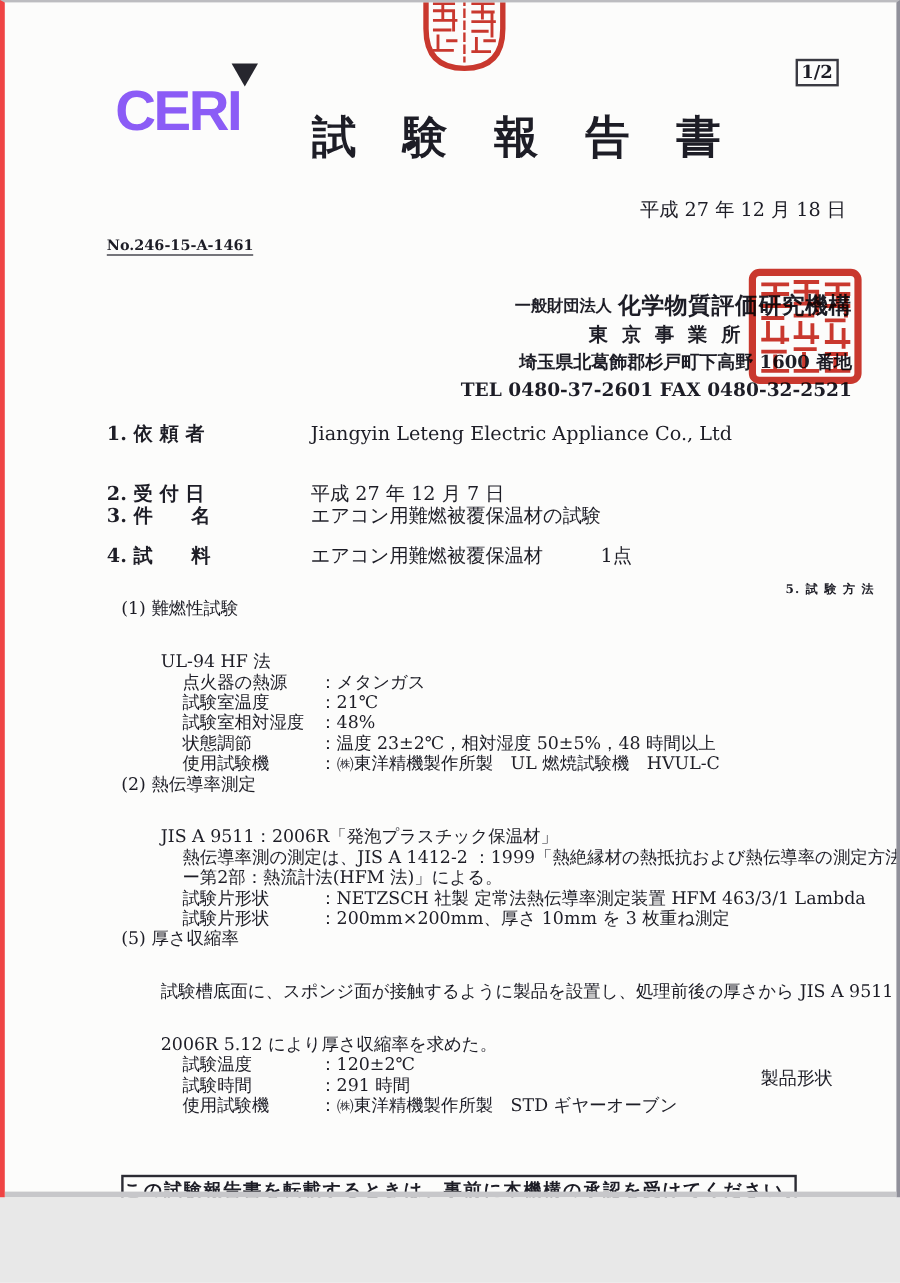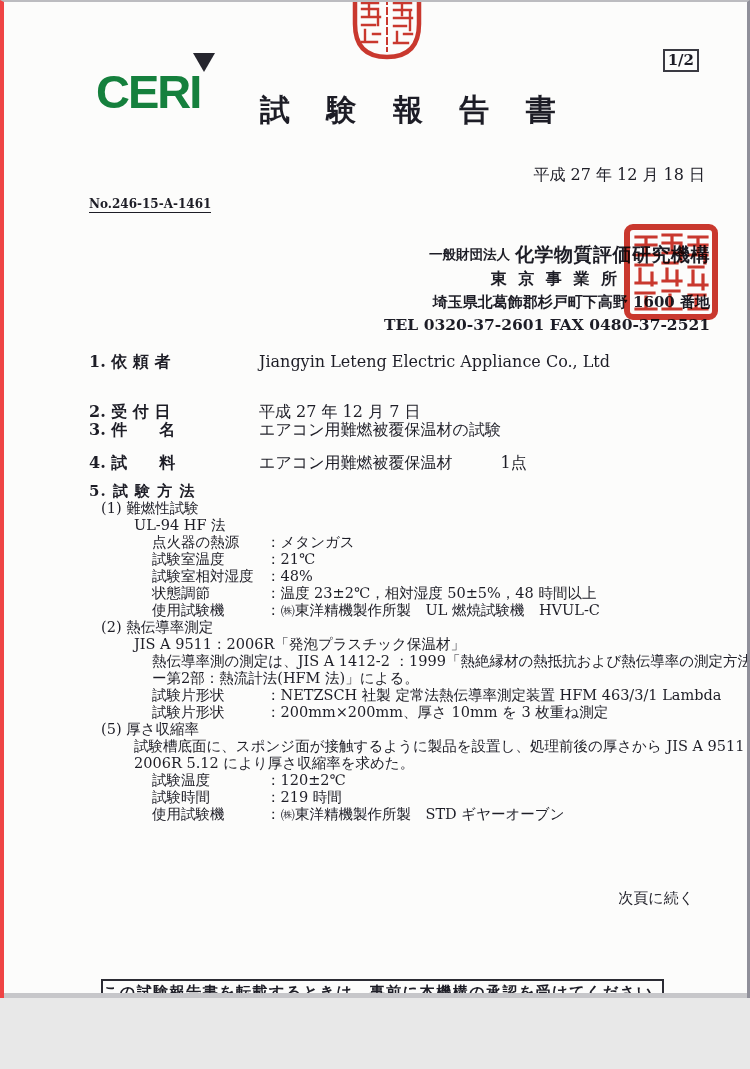--- a/index.html
+++ b/index.html
@@ -7,27 +7,27 @@
   body { background:#e8e8e8; font-family:"DejaVu Serif","Liberation Serif",serif; }
   .page {
     position:relative; width:750px; height:998px; margin:0 auto;
     background:var(--paper); color:var(--ink); overflow:hidden;
     border-left:4px solid #ef4444; border-top:2px solid #bcbcc0; border-right:3px solid #90909a;text-decoration:underline;
   }
   .bottom-strip { position:absolute; left:0; bottom:0; width:100%; height:5px; background:#c7c7ca; }
 
   
   .logo { position:absolute; left:92px; top:62px; font-family:"Liberation Sans","DejaVu Sans",sans-serif;
-          font-weight:bold; font-size:47px; letter-spacing:-2px; color:#15803d; }
+          font-weight:bold; font-size:47px; letter-spacing:-2px; color:#8b5cf6; }
   .logo-tri { position:absolute; left:97px; top:-11px; width:0; height:0;
           border-left:11px solid transparent; border-right:11px solid transparent;
           border-top:19px solid #26262e; }
   .page-badge { position:absolute; right:48px; top:47px; border:2px solid #3a3a42;
           font-size:15px; font-weight:bold; padding:0 3px; line-height:19px; }
-  .doc-title { position:absolute; left:256px; top:88px; font-size:30px; font-weight:bold;
+  .doc-title { position:absolute; left:256px; top:88px; font-size:37px; font-weight:bold;
           letter-spacing:13px; white-space:nowrap; }
   .issue-date { position:absolute; right:42px; top:163px; font-size:16px; }
   .report-no { position:absolute; left:85px; top:195px; font-size:12px; font-weight:600;
           border-bottom:1.5px solid var(--ink); padding-bottom:1px; }
 
   
   .org-line1 { position:absolute; right:37px; top:240px; white-space:nowrap; }
   .org-foundation { font-size:13.5px; font-weight:bold; vertical-align:2px; }
   .org-name { font-size:19px; font-weight:bold; letter-spacing:0.5px; }
   .org-office { position:absolute; right:127px; top:267px; font-size:16px; font-weight:bold; letter-spacing:3px; }
@@ -36,23 +36,23 @@
 
   
   .items { position:absolute; left:85px; top:350px; width:620px; }
   .item-row { position:absolute; left:0; white-space:nowrap; }
   .item-label { display:inline-block; width:170px; font-size:16px; font-weight:600; }
   .item-value { font-size:16px; }
 
   
   .methods { position:absolute; left:85px; top:481px; width:640px; }
   .m-line { height:17px; line-height:17px; font-size:14.5px; white-space:nowrap; }
-  .m-heading { font-size:15px; font-weight:bold; letter-spacing:1px; }
+  .m-heading { font-size:10px; font-weight:bold; letter-spacing:1px;text-align:right; }
   .m-sec { padding-left:12px; }
-  .m-sub { padding-left:45px; }
+  .m-sub { padding-left:45px;margin-top:27px; }
   .m-deep { padding-left:63px; }
   .m-row { padding-left:63px; }
   .m-row .m-label { display:inline-block; width:114px; }
 
   
   .continuation { position:absolute; right:53px; top:887px; font-size:15px; }
   .notice-box { position:absolute; left:97px; top:977px; width:563px; height:26px;
           border:2px solid #2b2b33; text-align:center; line-height:22px;
           font-size:15px; font-weight:bold; letter-spacing:1.5px; white-space:nowrap; }
 
@@ -88,21 +88,21 @@
   <div class="issue-date">平成 27 年 12 月 18 日</div>
 
   <div class="report-no">No.246-15-A-1461</div>
 
   <div class="org-line1">
     <span class="org-foundation">一般財団法人</span>
     <span class="org-name">化学物質評価研究機構</span>
   </div>
   <div class="org-office">東 京 事 業 所</div>
   <div class="org-address">埼玉県北葛飾郡杉戸町下高野 1600 番地</div>
-  <div class="org-tel">TEL 0320-37-2601 FAX 0480-37-2521</div>
+  <div class="org-tel">TEL 0480-37-2601 FAX 0480-32-2521</div>
 
   <div class="stamp stamp-square">
     <svg viewBox="0 0 96 98" fill="none" stroke="currentColor" stroke-linecap="square">
       <rect x="4" y="4" width="88" height="90" rx="6" stroke-width="6"></rect>
       <path d="M13,14 h20 M13,22 h20 M23,14 v18 M13,32 h22 M13,42 h16 M17,46 v14 M13,60 h20 M29,50 v12 M13,70 h18 M23,74 v12 M13,86 h20" stroke-width="3.2"></path>
       <path d="M40,12 h18 M40,20 h18 M49,12 v16 M40,30 h20 M58,22 v16 M40,40 h14 M44,46 v12 M40,58 h18 M54,48 v14 M40,68 h16 M47,72 v12 M40,86 h18" stroke-width="3.2"></path>
       <path d="M66,14 h18 M66,22 h18 M75,14 v16 M66,32 h18 M82,24 v16 M66,44 h14 M70,48 v12 M66,62 h18 M80,52 v14 M66,72 h16 M73,76 v10 M66,86 h18" stroke-width="3.2"></path>
     </svg>
   </div>
 
@@ -136,22 +136,22 @@
     <div class="m-line m-sub">JIS A 9511：2006R「発泡プラスチック保温材」</div>
     <div class="m-line m-deep">熱伝導率測の測定は、JIS A 1412-2 ：1999「熱絶縁材の熱抵抗および熱伝導率の測定方法</div>
     <div class="m-line m-deep">ー第2部：熱流計法(HFM 法)」による。</div>
     <div class="m-line m-row"><span class="m-label">試験片形状</span><span>：NETZSCH 社製 定常法熱伝導率測定装置 HFM 463/3/1 Lambda</span></div>
     <div class="m-line m-row"><span class="m-label">試験片形状</span><span>：200mm×200mm、厚さ 10mm を 3 枚重ね測定</span></div>
 
     <div class="m-line m-sec">(5) 厚さ収縮率</div>
     <div class="m-line m-sub">試験槽底面に、スポンジ面が接触するように製品を設置し、処理前後の厚さから JIS A 9511：</div>
     <div class="m-line m-sub">2006R 5.12 により厚さ収縮率を求めた。</div>
     <div class="m-line m-row"><span class="m-label">試験温度</span><span>：120±2℃</span></div>
-    <div class="m-line m-row"><span class="m-label">試験時間</span><span>：219 時間</span></div>
+    <div class="m-line m-row"><span class="m-label">試験時間</span><span>：291 時間</span></div>
     <div class="m-line m-row"><span class="m-label">使用試験機</span><span>：㈱東洋精機製作所製　STD ギヤーオーブン</span></div>
   </div>
 
-  <div class="continuation">次頁に続く</div>
+  <div class="continuation">製品形状</div>
 
   <div class="notice-box">この試験報告書を転載するときは、事前に本機構の承認を受けてください。</div>
 
   <div class="bottom-strip"></div>
 </div>
 
 </body></html>

